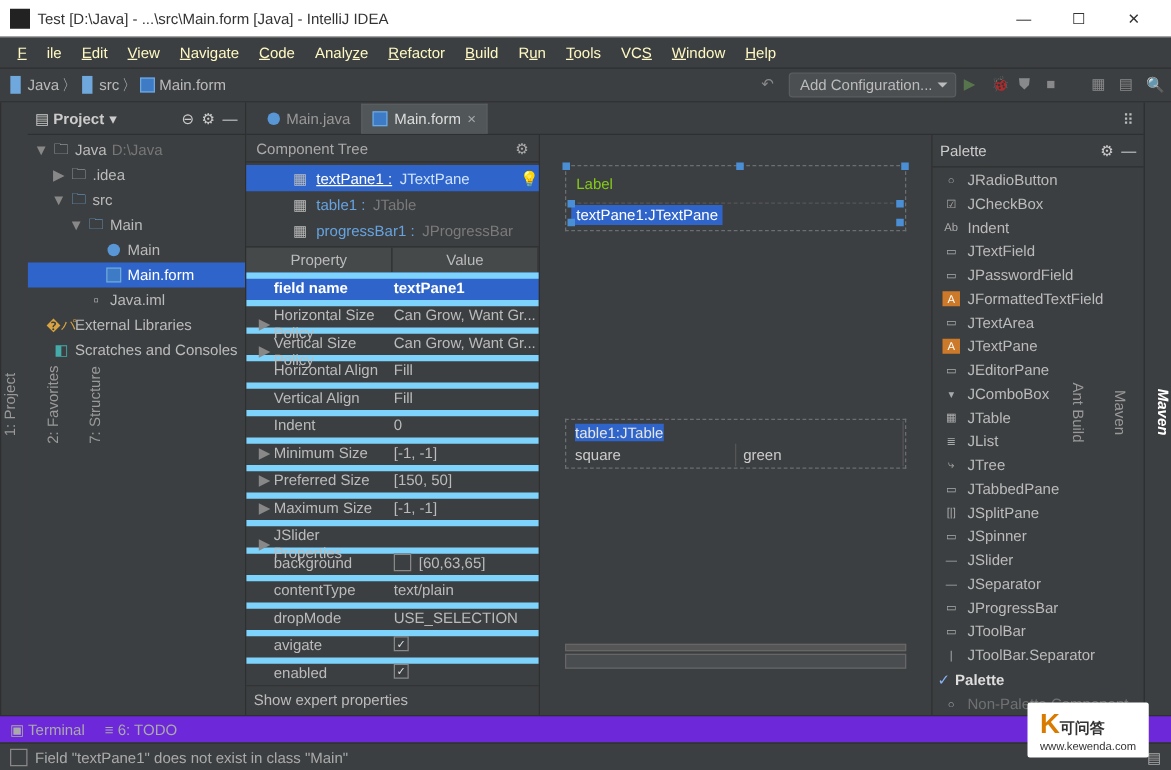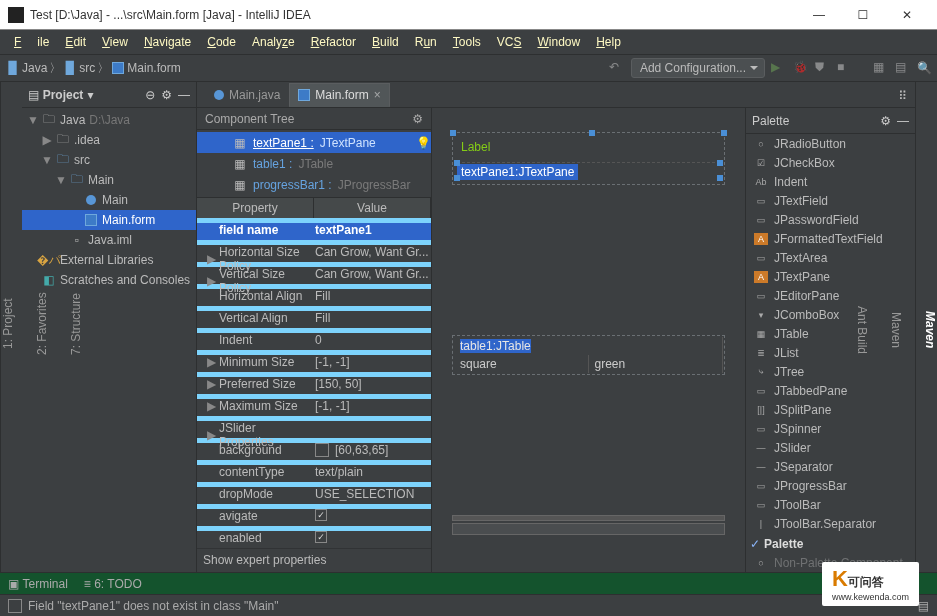--- a/index.html
+++ b/index.html
@@ -84,21 +84,21 @@
   .progress-strip2{height:12px;margin-top:2px;background:#4a4d4f;border:1px solid #666}
   
   .palette{width:170px;background:#3c3f41;border-left:1px solid #2d2f30;display:flex;flex-direction:column}
   .plist{flex:1;overflow:hidden}
   .pit{display:flex;align-items:center;gap:6px;height:19px;padding-left:8px;color:#bbb}
   .pit .pi{width:14px;height:12px;display:inline-flex;align-items:center;justify-content:center;font-size:9px}
   .pit .pi.orange{background:#cc7a29;color:#fff}
   .pit .pi.gray{color:#aaa}
   .grp{display:flex;align-items:center;gap:4px;height:19px;padding-left:4px;color:#ddd}
   
-  .bottom-tools{height:22px;background:#14532d;border-top:1px solid #2d2f30;display:flex;align-items:center;padding:0 8px;gap:16px;color:#aaa}
+  .bottom-tools{height:22px;background:#6d28d9;border-top:1px solid #2d2f30;display:flex;align-items:center;padding:0 8px;gap:16px;color:#aaa}
   .statusbar{height:22px;background:#3c3f41;border-top:1px solid #2d2f30;display:flex;align-items:center;padding:0 8px;color:#aaa}
   .sb-ico{width:14px;height:14px;border:1px solid #888;margin-right:6px}
   .logo{position:absolute;right:18px;bottom:10px;background:#fff;color:#333;font-weight:bold;padding:4px 10px;font-size:16px;border-radius:2px;font-family:"Microsoft YaHei",sans-serif}
   .logo b{color:#d97b00;font-size:22px}
 </style>
 </head>
 <body>
 
 <div class="titlebar">
   <span class="ico"></span>

